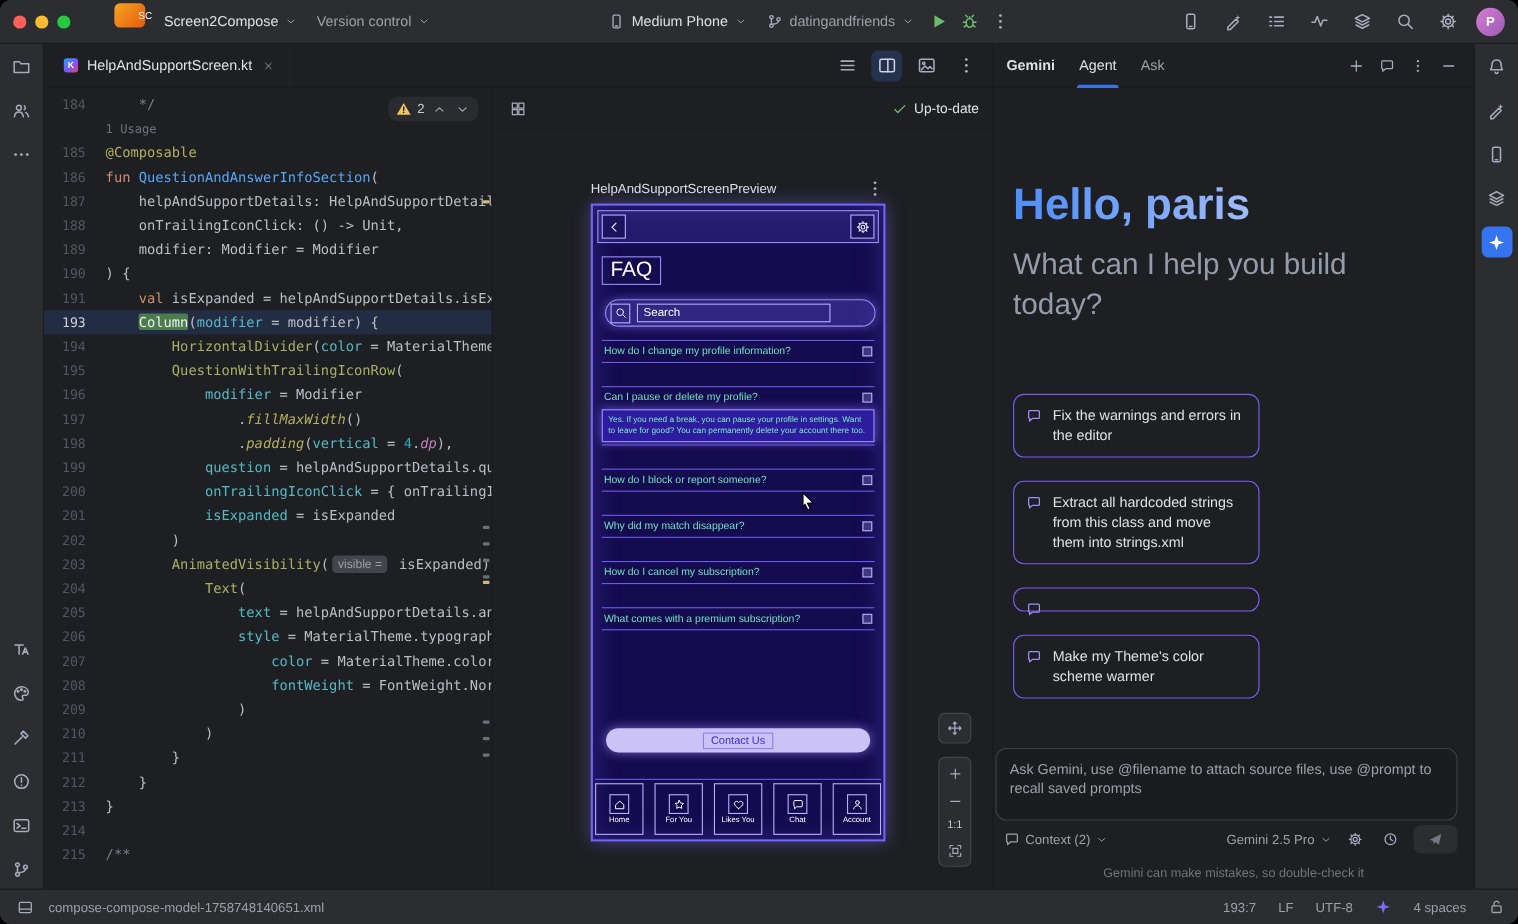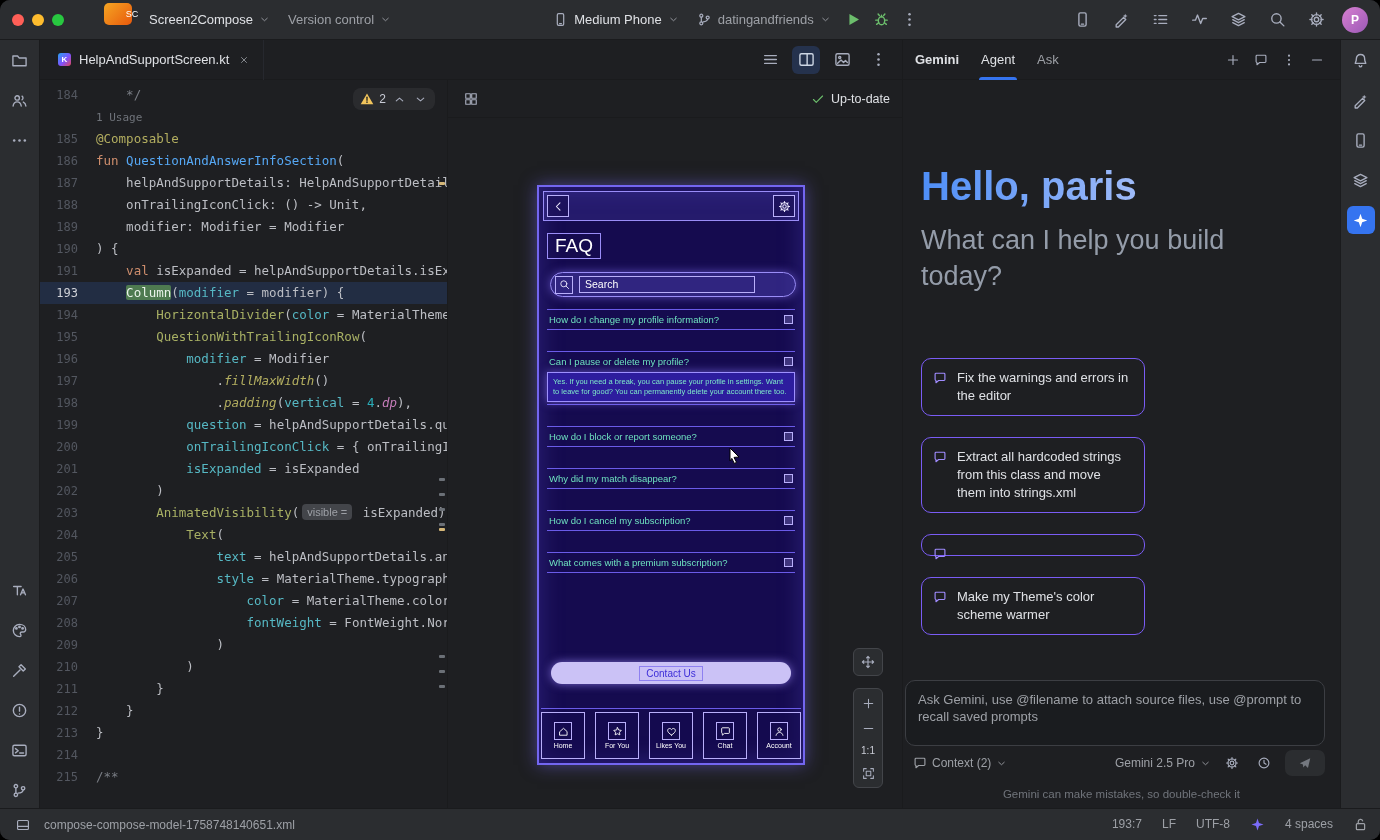--- a/index.html
+++ b/index.html
@@ -128,21 +128,21 @@
   .g-footrow { position:absolute; left:10px; right:15px; bottom:32px; height:26px; display:flex; align-items:center; gap:10px; color:#9DA0A6; font-size:12px; }
   .g-chip { display:flex; align-items:center; gap:5px; background:none; border:none; color:#9DA0A6; font-family:inherit; font-size:12px; white-space:nowrap; }
   .g-chip .ci{width:14px;height:14px;display:inline-flex}
   .g-chip .ci svg{width:14px;height:14px}
   .g-send { width:40px; height:26px; border-radius:7px; background:#2B2D30; border:none; color:#74787F; display:flex; align-items:center; justify-content:center; }
   .g-send svg{width:14px;height:14px}
   .g-disclaimer { position:absolute; left:0; right:0; bottom:8px; text-align:center; color:#70747B; font-size:11.5px; }
 
   
   .statusbar { height:32px; flex:none; background:#2B2D30; border-top:1px solid #1A1B1D; display:flex; align-items:center; padding:0 12px; color:#9DA0A6; font-size:12px; gap:10px; }
-  .sb-right { display:flex; align-items:flex-start; gap:20px; }
+  .sb-right { display:flex; align-items:center; gap:20px; }
   .sb-spark { color:#7B6CF9; width:15px; height:15px; display:inline-flex; }
   .sb-spark svg{width:15px;height:15px}
   .sb-lock { width:15px; height:15px; display:inline-flex; color:#9DA0A6; }
   .sb-lock svg{width:15px;height:15px}
 </style>
 </head>
 <body>
 
 <div class="app">
 
@@ -456,20 +456,30 @@
             <span class="uptodate">
               <span class="cicon">
                   <svg viewBox="0 0 16 16" fill="none" stroke="currentColor" stroke-width="1.3" stroke-linecap="round" stroke-linejoin="round">
                     <path d="M2.8 8.6l3.2 3.2L13.2 4.6"></path>
                   </svg>
                 </span>
               <span>Up-to-date</span>
             </span>
           </div>
           <div class="preview-canvas">
+            <div class="preview-label-row">
+              <span>HelpAndSupportScreenPreview</span>
+              <span class="icon-btn">
+                  <svg viewBox="0 0 16 16" fill="currentColor">
+                    <circle cx="8" cy="3" r="1.2"></circle>
+                    <circle cx="8" cy="8" r="1.2"></circle>
+                    <circle cx="8" cy="13" r="1.2"></circle>
+                  </svg>
+                </span>
+            </div>
 
             <div class="phone">
               <div class="p-topbar">
                 <span class="p-iconbox">
                     <svg viewBox="0 0 16 16" fill="none" stroke="currentColor" stroke-width="1.3" stroke-linecap="round" stroke-linejoin="round">
                       <path d="M9.8 3.6L5.4 8l4.4 4.4"></path>
                     </svg>
                   </span>
                 <span class="p-iconbox">
                     <svg viewBox="0 0 16 16" fill="none" stroke="currentColor" stroke-width="1.3" stroke-linecap="round" stroke-linejoin="round">

